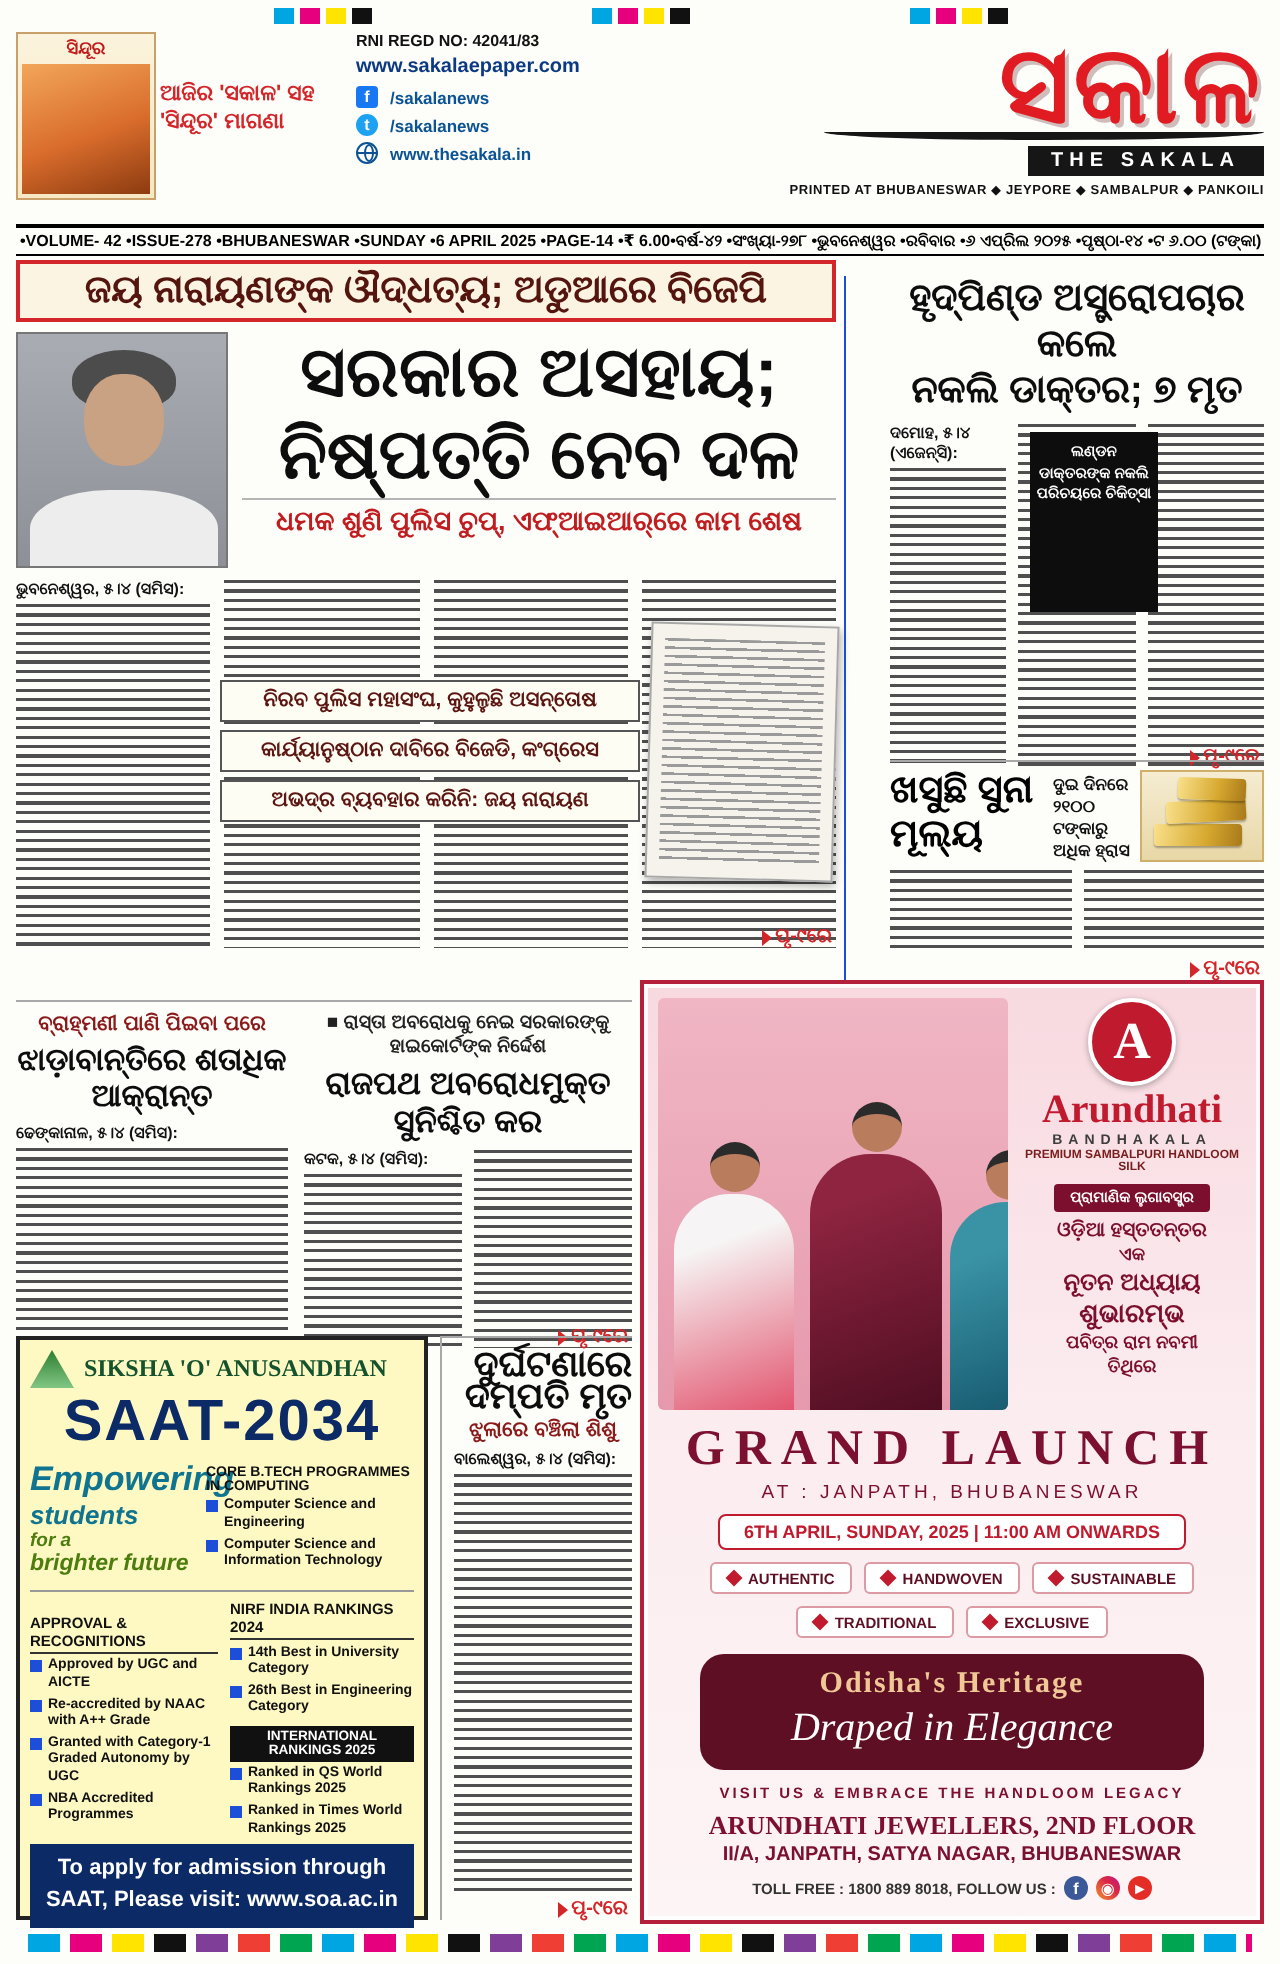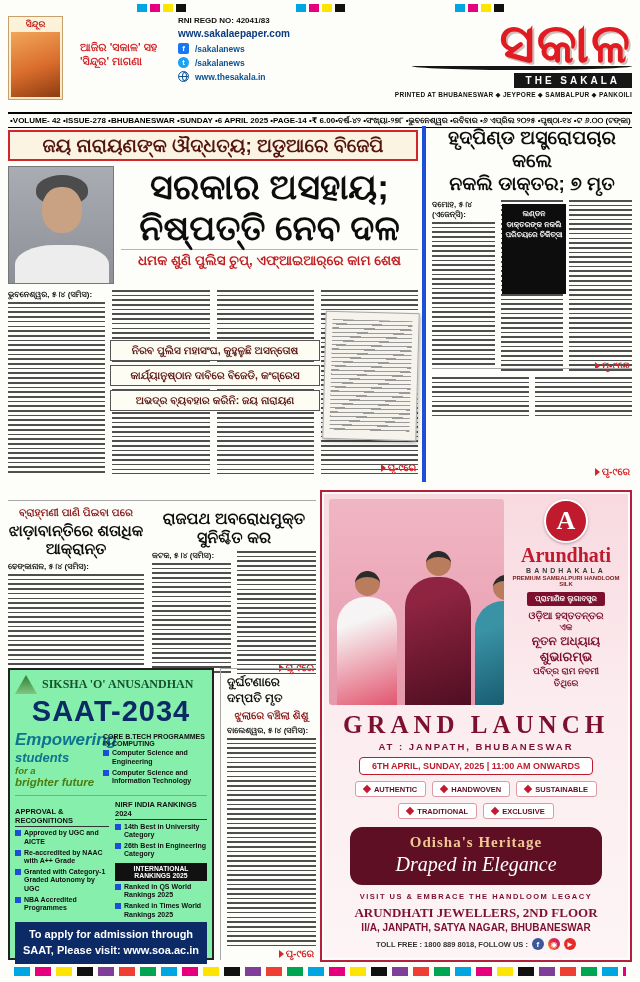--- a/index.html
+++ b/index.html
@@ -17,21 +17,21 @@
       #00a6e2 0 16px, #fdfdfa 16px 21px,
       #e6007e 21px 37px,#fdfdfa 37px 42px,
       #ffe400 42px 58px,#fdfdfa 58px 63px,
       #111 63px 79px,  #fdfdfa 79px 84px,
       #7f3f98 84px 100px,#fdfdfa 100px 105px,
       #ef3e33 105px 121px,#fdfdfa 121px 126px,
       #00a551 126px 142px,#fdfdfa 142px 147px); }
 
   
   .mast { position:absolute; top:14px; left:8px; right:8px; height:96px; }
-  .thumb { position:absolute; left:0; top:2px; width:55px; height:84px; border:1px solid #c9a06a;
+  .thumb { position:absolute; left:0; top:2px; width:70px; height:84px; border:1px solid #c9a06a;
            background:linear-gradient(#fbf3dc,#f7e7c3); display:flex; flex-direction:column; }
   .tt { color:#c01a1a; font-weight:800; font-size:9px; text-align:center; padding-top:2px; }
   .timg { flex:1; margin:2px; background:linear-gradient(160deg,#f2a65a 0%,#d96c2c 55%,#8c3b10 100%); }
   .promo { position:absolute; left:72px; top:26px; width:92px; color:#d3262a; font-weight:800;
            font-size:11px; line-height:1.3; }
   .hinfo { position:absolute; left:170px; top:2px; width:150px; }
   .rni { font-size:8px; font-weight:800; color:#111; }
   .site1 { font-size:10px; font-weight:800; color:#0b3a82; margin:3px 0 4px; }
   .srow { display:flex; align-items:center; gap:4px; margin-bottom:3px; font-size:8.5px; font-weight:700; color:#0b5394; }
   .ic { width:11px; height:11px; border-radius:2px; color:#fff; font-size:8px; font-weight:800;
@@ -80,22 +80,22 @@
   .leadbody { position:relative; margin-top:6px; height:184px; }
   .leadbody .cols { height:100%; }
   .points { position:absolute; left:102px; top:50px; width:210px; }
   .point { border:1.5px solid #555; background:#fdfdf4; margin-bottom:4px; padding:3px 4px;
            font-size:10.5px; font-weight:800; color:#5c1612; text-align:center; line-height:1.25; }
   .docimg { position:absolute; right:0; top:22px; width:94px; height:128px; background:#f5f3ec;
             border:1px solid #a8a8a8; transform:rotate(1.6deg); box-shadow:1px 2px 4px rgba(0,0,0,.3); padding:7px 6px; }
   .docimg .fl-light { height:100%; }
 
   
-  .rightcol { position:absolute; left:422px; top:126px; width:210px; height:356px;
-              border-left:4px solid #1d4ed8; padding-left:6px; }
+  .rightcol { position:absolute; left:422px; top:138px; width:210px; height:356px;
+              border-left:1px solid #1d4ed8; padding-left:22px; }
   .sdoctor { position:relative; height:238px; }
   .rh { text-align:center; font-size:19px; line-height:23px; font-weight:800; color:#0d0d0d; }
   .dbody { position:relative; margin-top:5px; height:172px; }
   .dbody .cols { height:100%; gap:6px; }
   .blackbox { position:absolute; left:70px; top:4px; width:64px; height:90px; background:#0d0d0d; color:#fff;
               font-size:7.5px; font-weight:700; line-height:1.4; text-align:center; padding:5px 3px; }
   .sgold { position:relative; height:110px; border-top:1px solid #a8a8a8; margin-top:4px; padding-top:4px; }
   .goldtop { display:flex; gap:4px; align-items:flex-start; }
   .gh { font-size:19px; line-height:22px; font-weight:800; width:102px; }
   .gnote { width:52px; font-size:8.5px; font-weight:800; color:#111; line-height:1.3; margin-top:2px; }
@@ -114,26 +114,26 @@
   .mh { font-size:15.5px; line-height:18px; font-weight:800; text-align:center; margin:3px 0 4px; color:#0d0d0d; }
   .colA .body1 { flex:1; display:flex; flex-direction:column; }
   .colB { flex:1; position:relative; display:flex; flex-direction:column; }
   .mk2 { color:#222; font-weight:800; font-size:9.5px; text-align:center; line-height:1.25; }
   .mh2 { font-size:16px; line-height:19px; font-weight:800; text-align:center; margin:3px 0 4px; color:#0d0d0d; }
   .colB .cols { flex:1; gap:6px; }
 
   
   .scouple { position:absolute; left:220px; top:668px; width:96px; height:292px; border-left:1px solid #a8a8a8;
              border-top:1px solid #a8a8a8; padding:5px 0 12px 6px; display:flex; flex-direction:column; }
-  .ch { font-size:12px; line-height:16px; font-weight:800; text-align:left; color:#0d0d0d; }
+  .ch { font-size:18px; line-height:16px; font-weight:800; text-align:right; color:#0d0d0d; }
   .csub { font-size:10.5px; font-weight:800; color:#8a1a1a; text-align:center; margin:3px 0 4px; }
   .cbody { flex:1; display:flex; flex-direction:column; }
 
   
-  .saat { position:absolute; left:8px; top:668px; width:206px; height:292px; border:2px solid #222; background:#86efac;
+  .saat { position:absolute; left:8px; top:668px; width:206px; height:292px; border:2px solid #222; background:#fef9c3;
           padding:5px; display:flex; flex-direction:column; }
   .sh { display:flex; align-items:center; gap:5px; }
   .slogo { width:22px; height:19px; background:linear-gradient(#2e7d32,#81c784); clip-path:polygon(50% 0,100% 100%,0 100%); flex:none; }
   .sorg { font-family:"Liberation Serif","DejaVu Serif",serif; color:#14532d; font-weight:800; font-size:12px; }
   .stitle { text-align:center; color:#0b2a66; font-weight:800; font-size:29px; letter-spacing:1px; margin:1px 0 2px; }
   .srow { display:flex; gap:6px; }
   .sleft { width:82px; font-style:italic; }
   .emp1 { color:#0e7490; font-size:17px; font-weight:800; }
   .emp2 { color:#0e7490; font-size:13px; font-weight:800; }
   .emp3 { color:#4d7c0f; font-size:9.5px; }
@@ -166,21 +166,21 @@
            box-shadow:0 1px 3px rgba(0,0,0,.3); color:#fff; font-family:"Liberation Serif","DejaVu Serif",serif;
            font-size:26px; font-weight:800; display:flex; align-items:center; justify-content:center; }
   .abrand { font-family:"Liberation Serif","DejaVu Serif",serif; color:#c01a2e; font-size:20px; font-weight:800; margin-top:1px; }
   .aband { letter-spacing:3px; font-size:7px; color:#3d3d3d; font-weight:700; }
   .atag { font-size:6px; color:#7a1d1d; font-weight:800; margin-top:1px; }
   .aribbon { margin-top:5px; background:#7c0f2e; color:#fff; font-size:7.5px; font-weight:800; padding:2px 8px; border-radius:2px; }
   .aodia { margin-top:3px; color:#7c0f2e; font-weight:800; line-height:1.3; }
   .s1{font-size:10px;} .s2{font-size:9px;} .s3{font-size:12px;} .s4{font-size:13px;} .s5{font-size:9px;} .s6{font-size:9px;}
   .agrand { text-align:center; font-family:"Liberation Serif","DejaVu Serif",serif; color:#7c1030; font-size:25px;
             font-weight:800; letter-spacing:5px; margin-top:6px; }
-  .aat { text-align:center; color:#7c1030; font-size:9.5px; font-weight:700; letter-spacing:2px; margin-top:2px; }
+  .aat { text-align:center; color:#7c1030; font-size:9.5px; font-weight:400; letter-spacing:2px; margin-top:2px; }
   .apill { align-self:center; border:1.5px solid #c01a2e; background:#fff; color:#c01a2e; font-size:9px; font-weight:800;
            padding:3px 12px; border-radius:4px; margin-top:5px; }
   .abadges { display:flex; justify-content:center; gap:6px; margin-top:6px; flex-wrap:wrap; }
   .badge { display:inline-flex; align-items:center; gap:4px; background:#fff; border:1px solid #dc9aa5;
            border-radius:3px; padding:2.5px 8px; font-size:7.5px; font-weight:800; color:#5c0f22; }
   .bico { width:6px; height:6px; background:#c01a2e; transform:rotate(45deg); flex:none; }
   .aherit { align-self:center; width:86%; background:#5e0f24; border-radius:12px; text-align:center;
             padding:7px 6px 9px; margin-top:8px; }
   .ah1 { font-family:"Liberation Serif","DejaVu Serif",serif; color:#f0c896; font-size:15px; letter-spacing:1px; font-weight:700; }
   .ah2 { font-family:"Liberation Serif","DejaVu Serif",serif; font-style:italic; color:#fff; font-size:20px; margin-top:2px; }
@@ -314,20 +314,29 @@
             </div>
           <div class="col">
               <div class="fl"></div>
             </div>
         </div>
         <div class="blackbox">ଲଣ୍ଡନ ଡାକ୍ତରଙ୍କ ନକଲି ପରିଚୟରେ ଚିକିତ୍ସା</div>
         <span class="pgmark">ପୃ-୯ରେ</span>
       </div>
     </section>
     <section class="sgold">
+      <div class="goldtop">
+        <div class="gh">ଖସୁଛି ସୁନା ମୂଲ୍ୟ</div>
+        <div class="gnote">ଦୁଇ ଦିନରେ ୨୧୦୦ ଟଙ୍କାରୁ ଅଧିକ ହ୍ରାସ</div>
+        <div class="goldimg">
+          <div class="bar b1"></div>
+          <div class="bar b2"></div>
+          <div class="bar b3"></div>
+        </div>
+      </div>
       <div class="gbody">
         <div class="cols">
           <div class="col">
               <div class="fl"></div>
             </div>
           <div class="col">
               <div class="fl"></div>
             </div>
         </div>
       </div>
@@ -338,20 +347,21 @@
   <section class="midrow">
     <div class="colA">
       <div class="mk">ବ୍ରାହ୍ମଣୀ ପାଣି ପିଇବା ପରେ</div>
       <div class="mh">ଝାଡ଼ାବାନ୍ତିରେ ଶତାଧିକ ଆକ୍ରାନ୍ତ</div>
       <div class="body1">
         <span class="dl">ଢେଙ୍କାନାଳ, ୫।୪ (ସମିସ):</span>
         <div class="fl" style="flex:1"></div>
       </div>
     </div>
     <div class="colB">
+      <div class="mk2">■ ରାସ୍ତା ଅବରୋଧକୁ ନେଇ ସରକାରଙ୍କୁ ହାଇକୋର୍ଟଙ୍କ ନିର୍ଦ୍ଦେଶ</div>
       <div class="mh2">ରାଜପଥ ଅବରୋଧମୁକ୍ତ ସୁନିଶ୍ଚିତ କର</div>
       <div class="cols">
         <div class="col">
           <span class="dl">କଟକ, ୫।୪ (ସମିସ):</span>
           <div class="fl"></div>
         </div>
         <div class="col">
             <div class="fl"></div>
           </div>
       </div>

